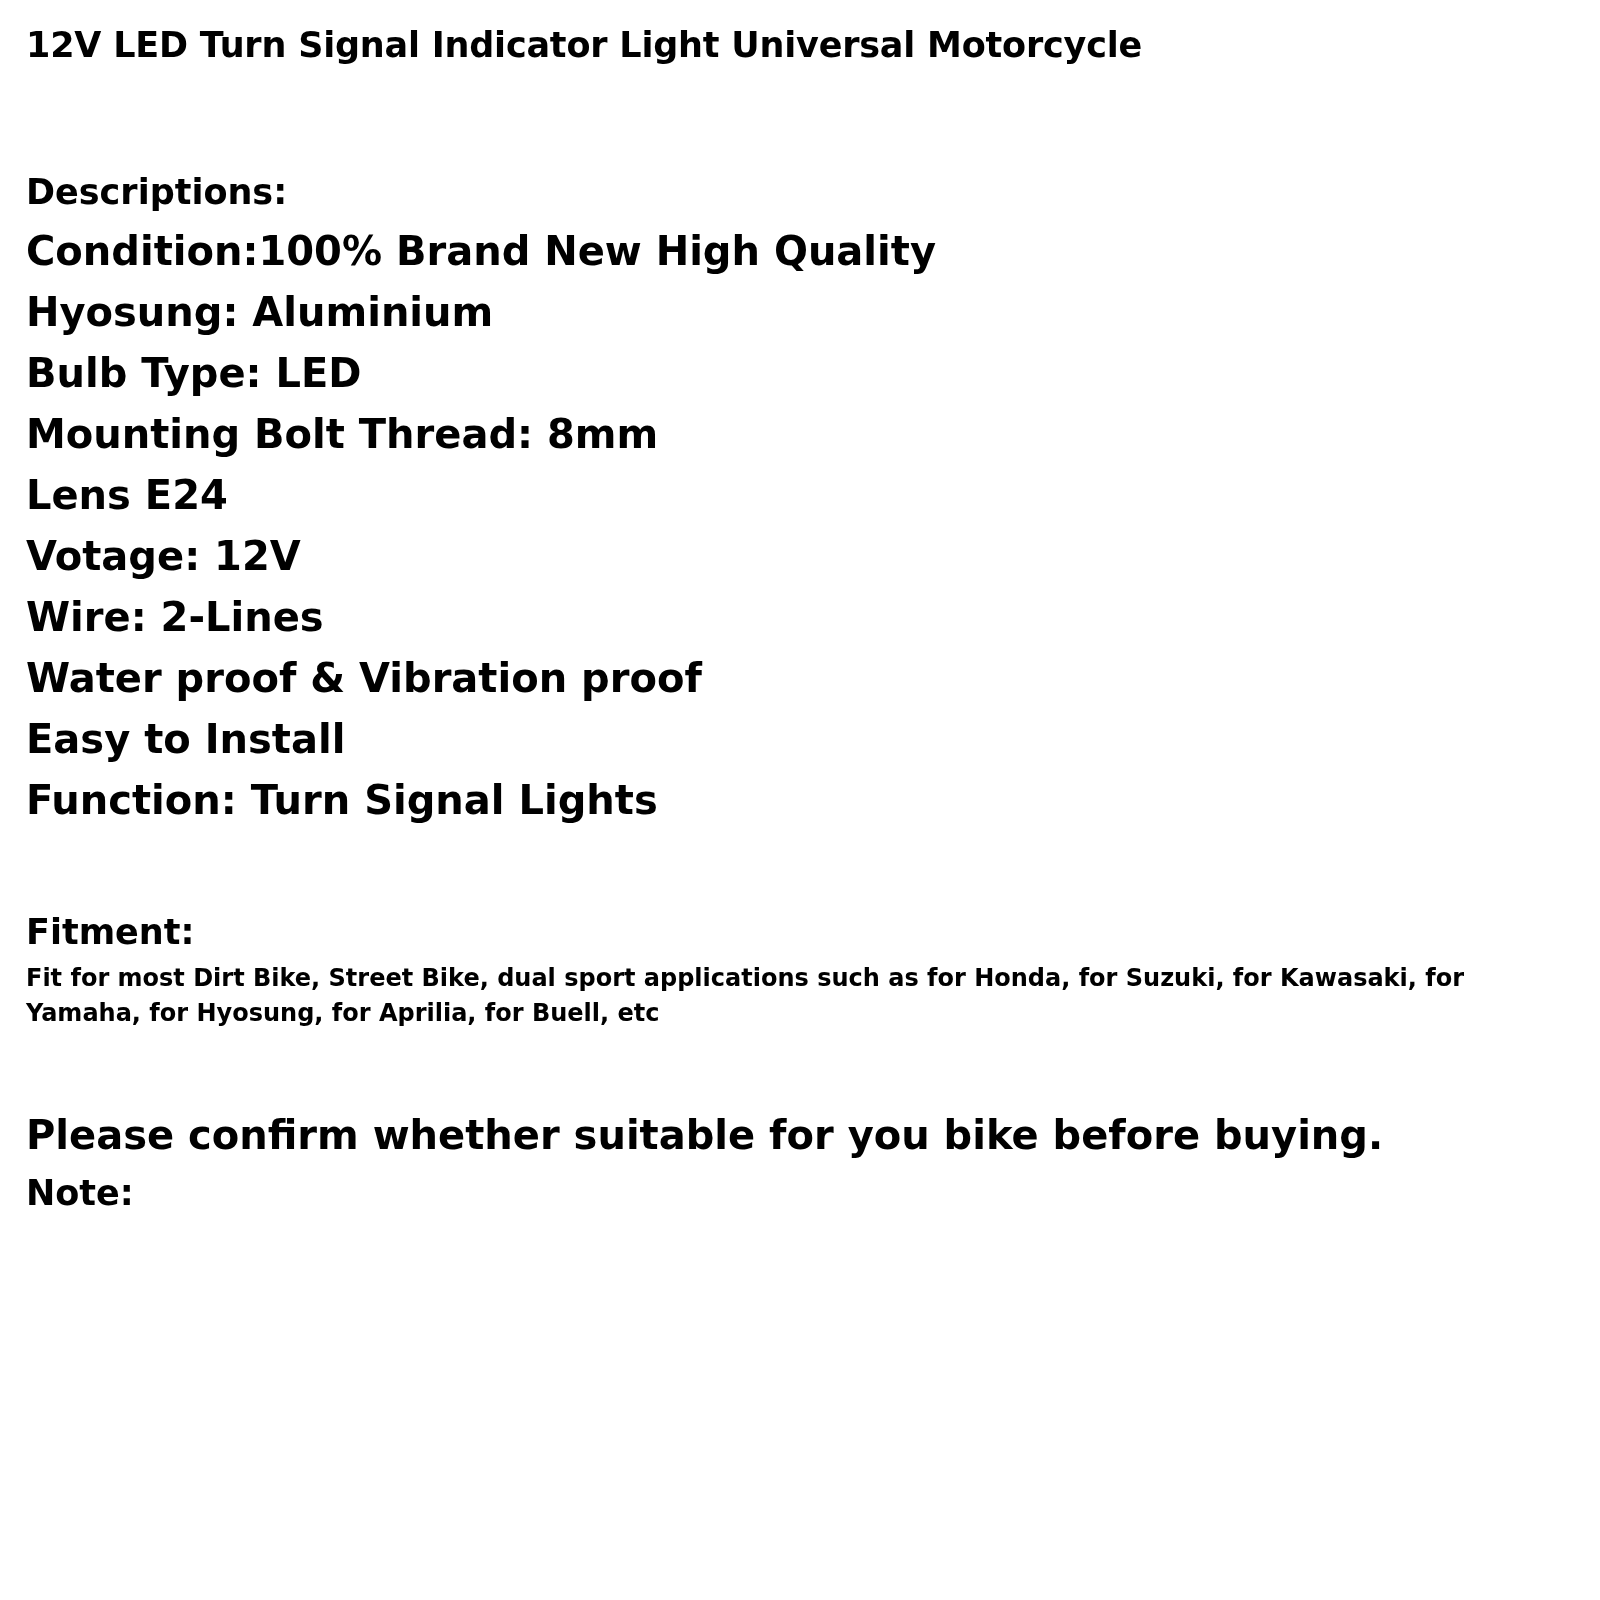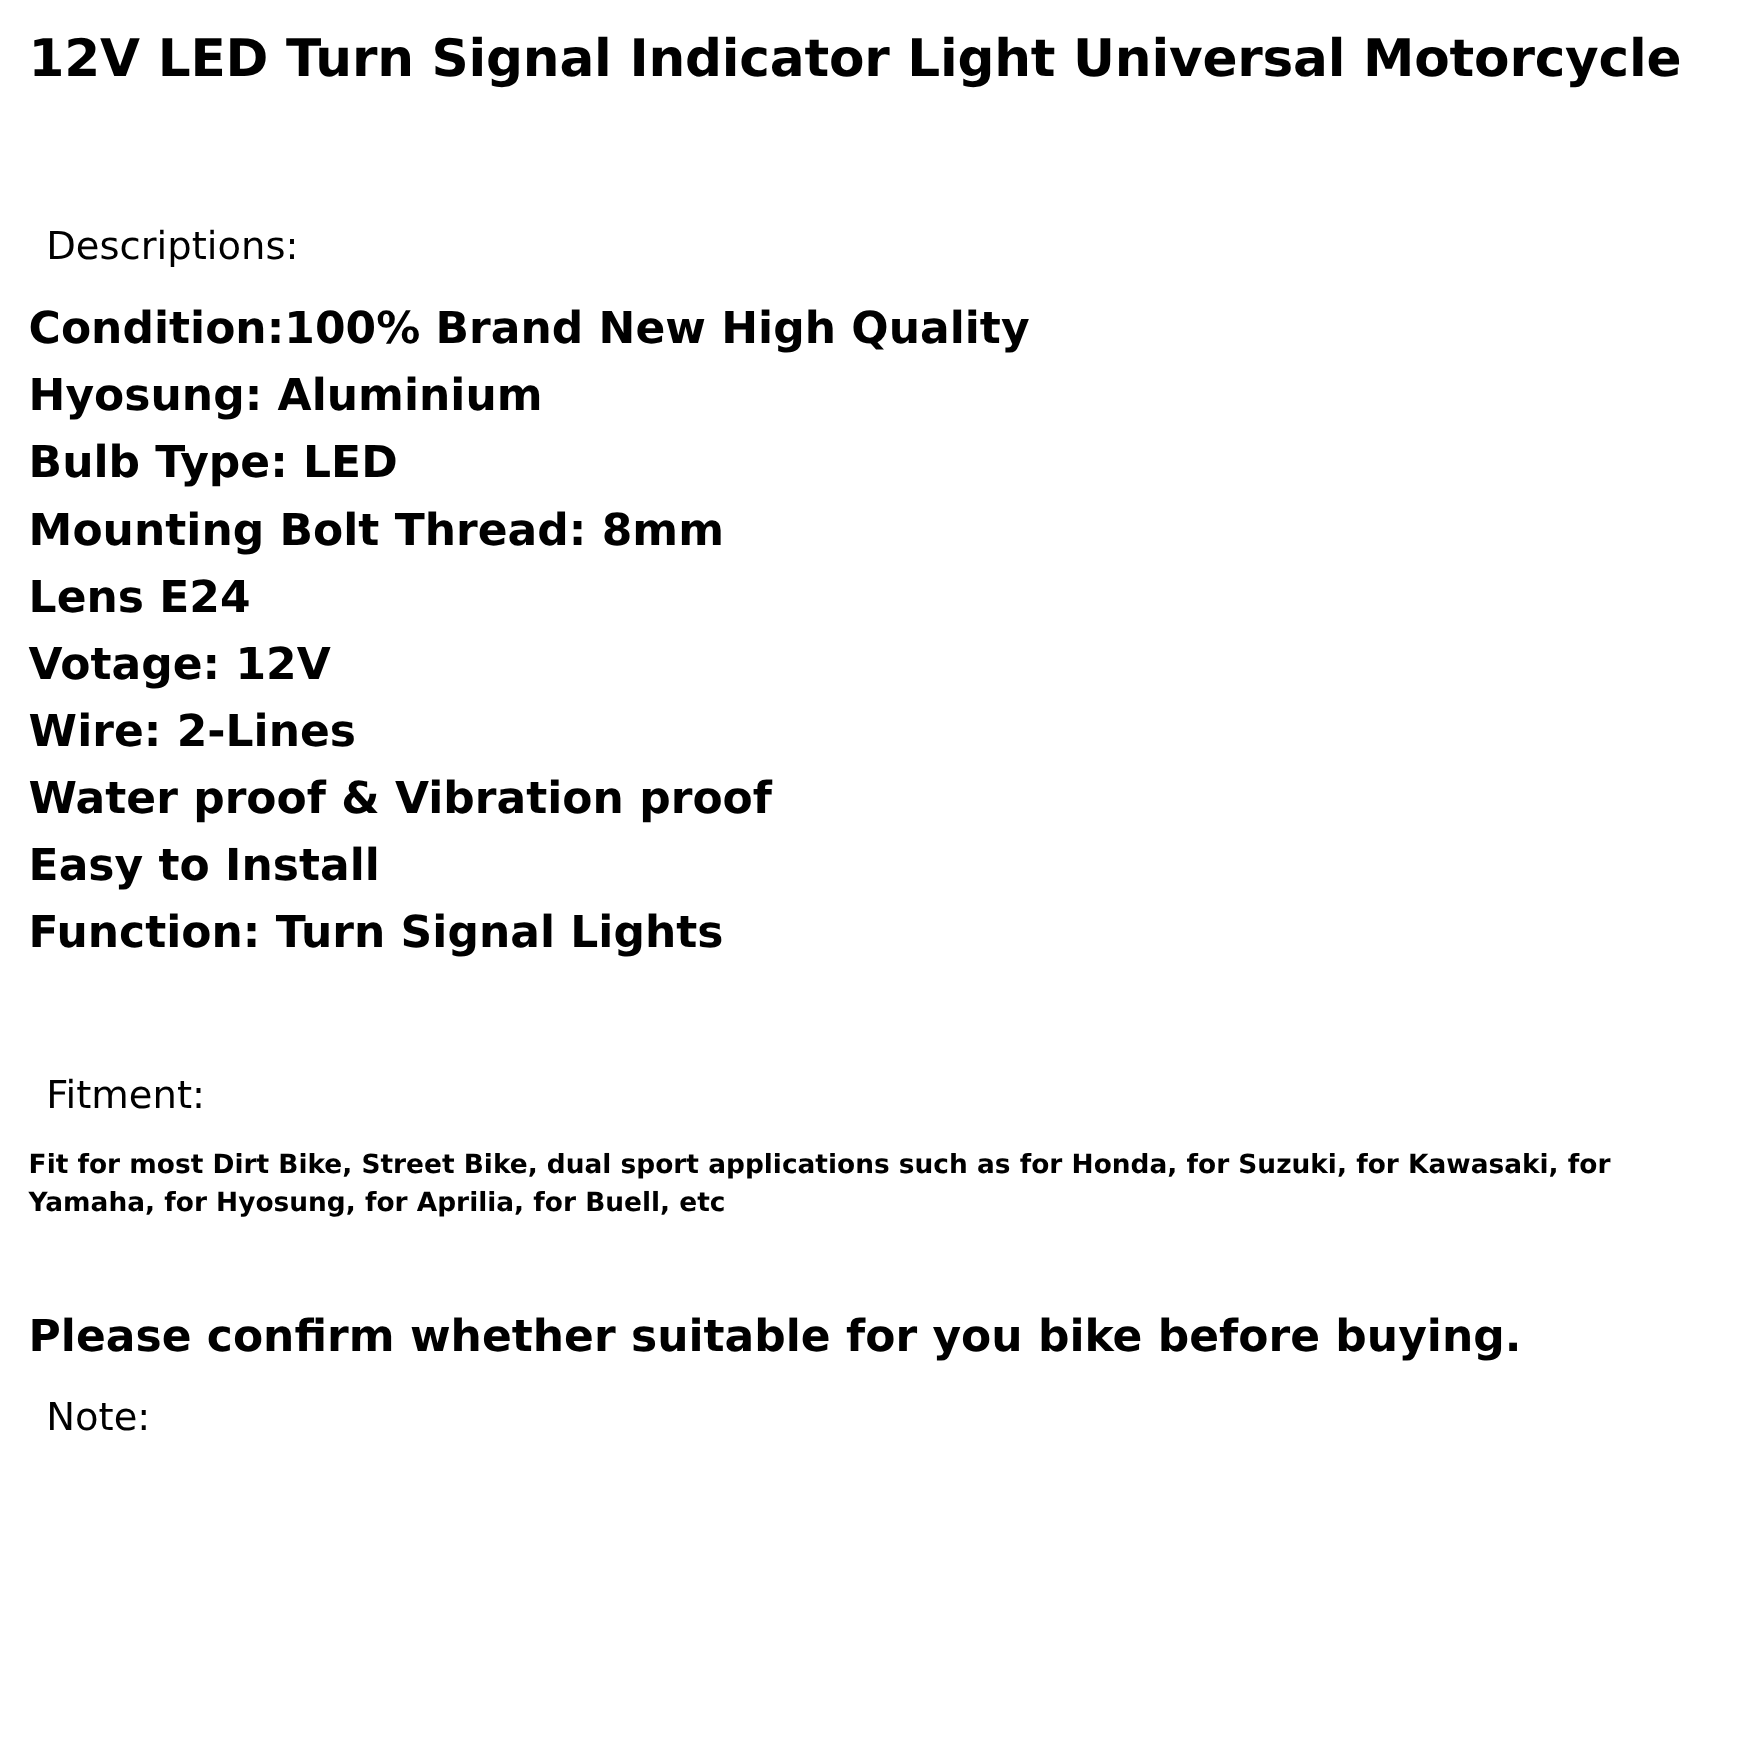--- a/index.html
+++ b/index.html
@@ -14,37 +14,37 @@
     color: #000000;
     overflow: hidden;
   }
   .page {
     box-sizing: border-box;
     width: 1600px;
     height: 1600px;
     padding: 22px 26px 0 26px;
   }
   .title {
-    font-size: 47px;
+    font-size: 35px;
     font-weight: bold;
     line-height: 1.35;
     letter-spacing: -0.2px;
     margin: 0 0 0 0;
   }
   .spacer-lg {
     height: 96px;
   }
   .spacer-md {
     height: 74px;
   }
   .section-head {
     font-size: 35px;
-    font-weight: normal;
+    font-weight: bold;
     line-height: 1.0;
-    margin: 16px;
+    margin: 0;
   }
   .line {
     font-size: 40px;
     font-weight: bold;
     line-height: 1.0;
     margin: 0;
     white-space: pre-wrap;
   }
   .para {
     font-size: 24px;

